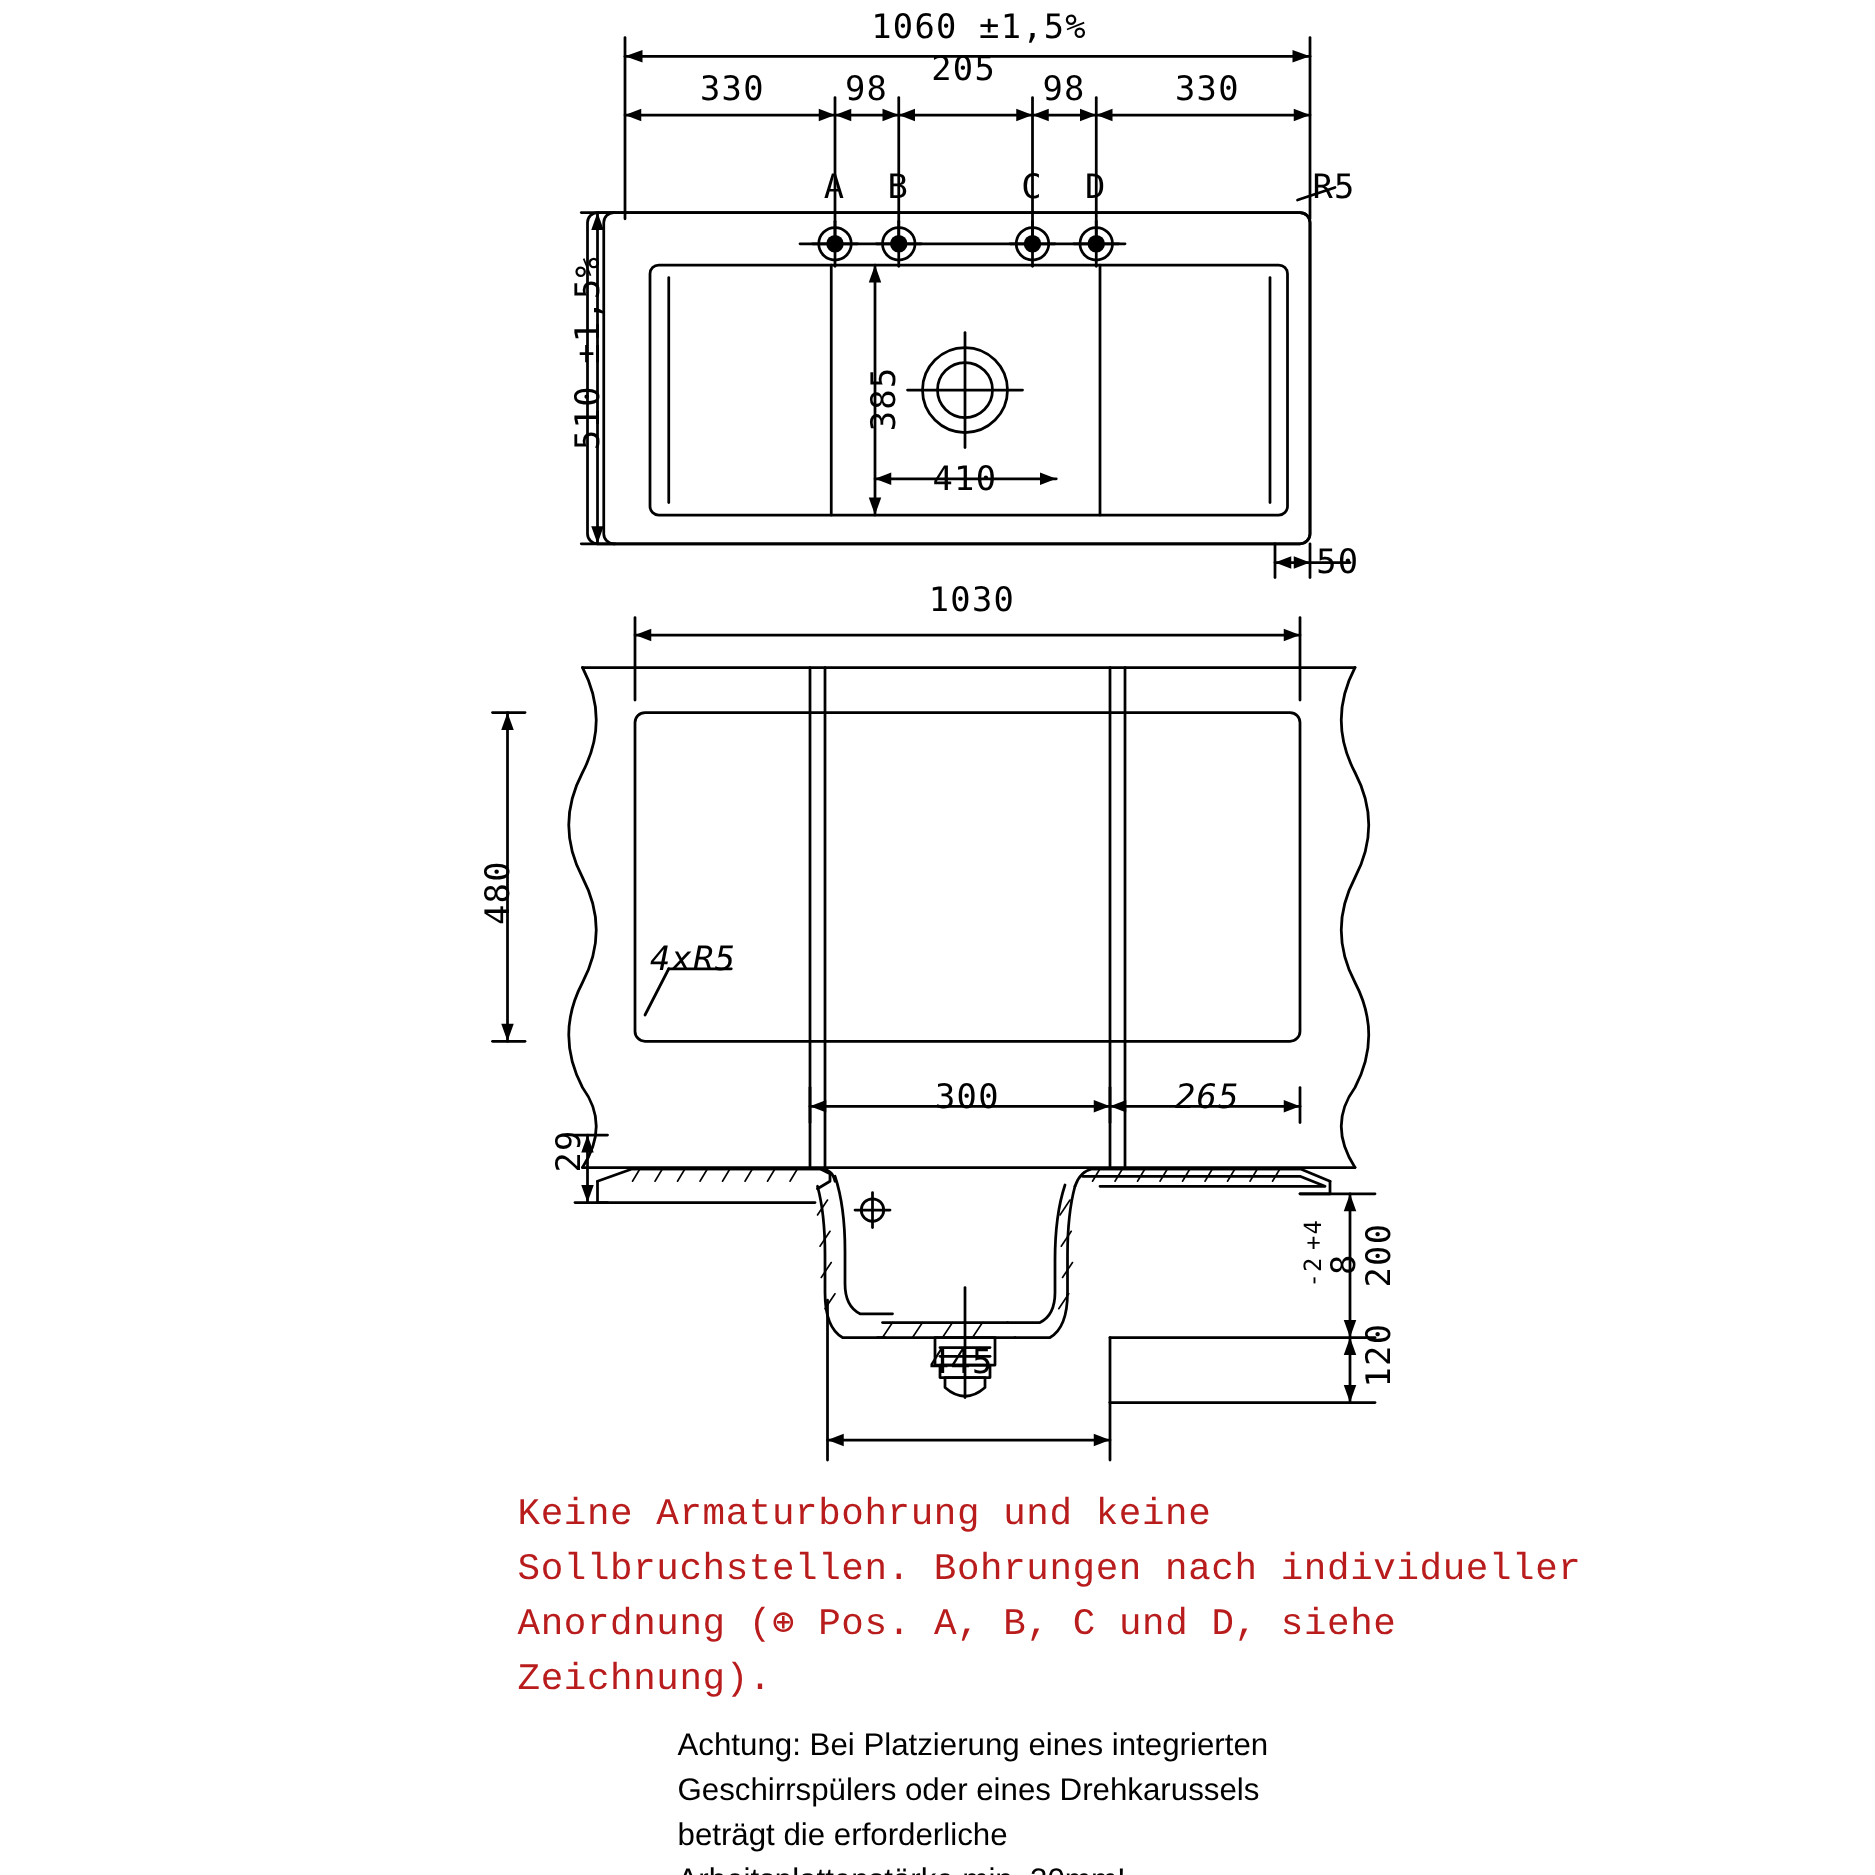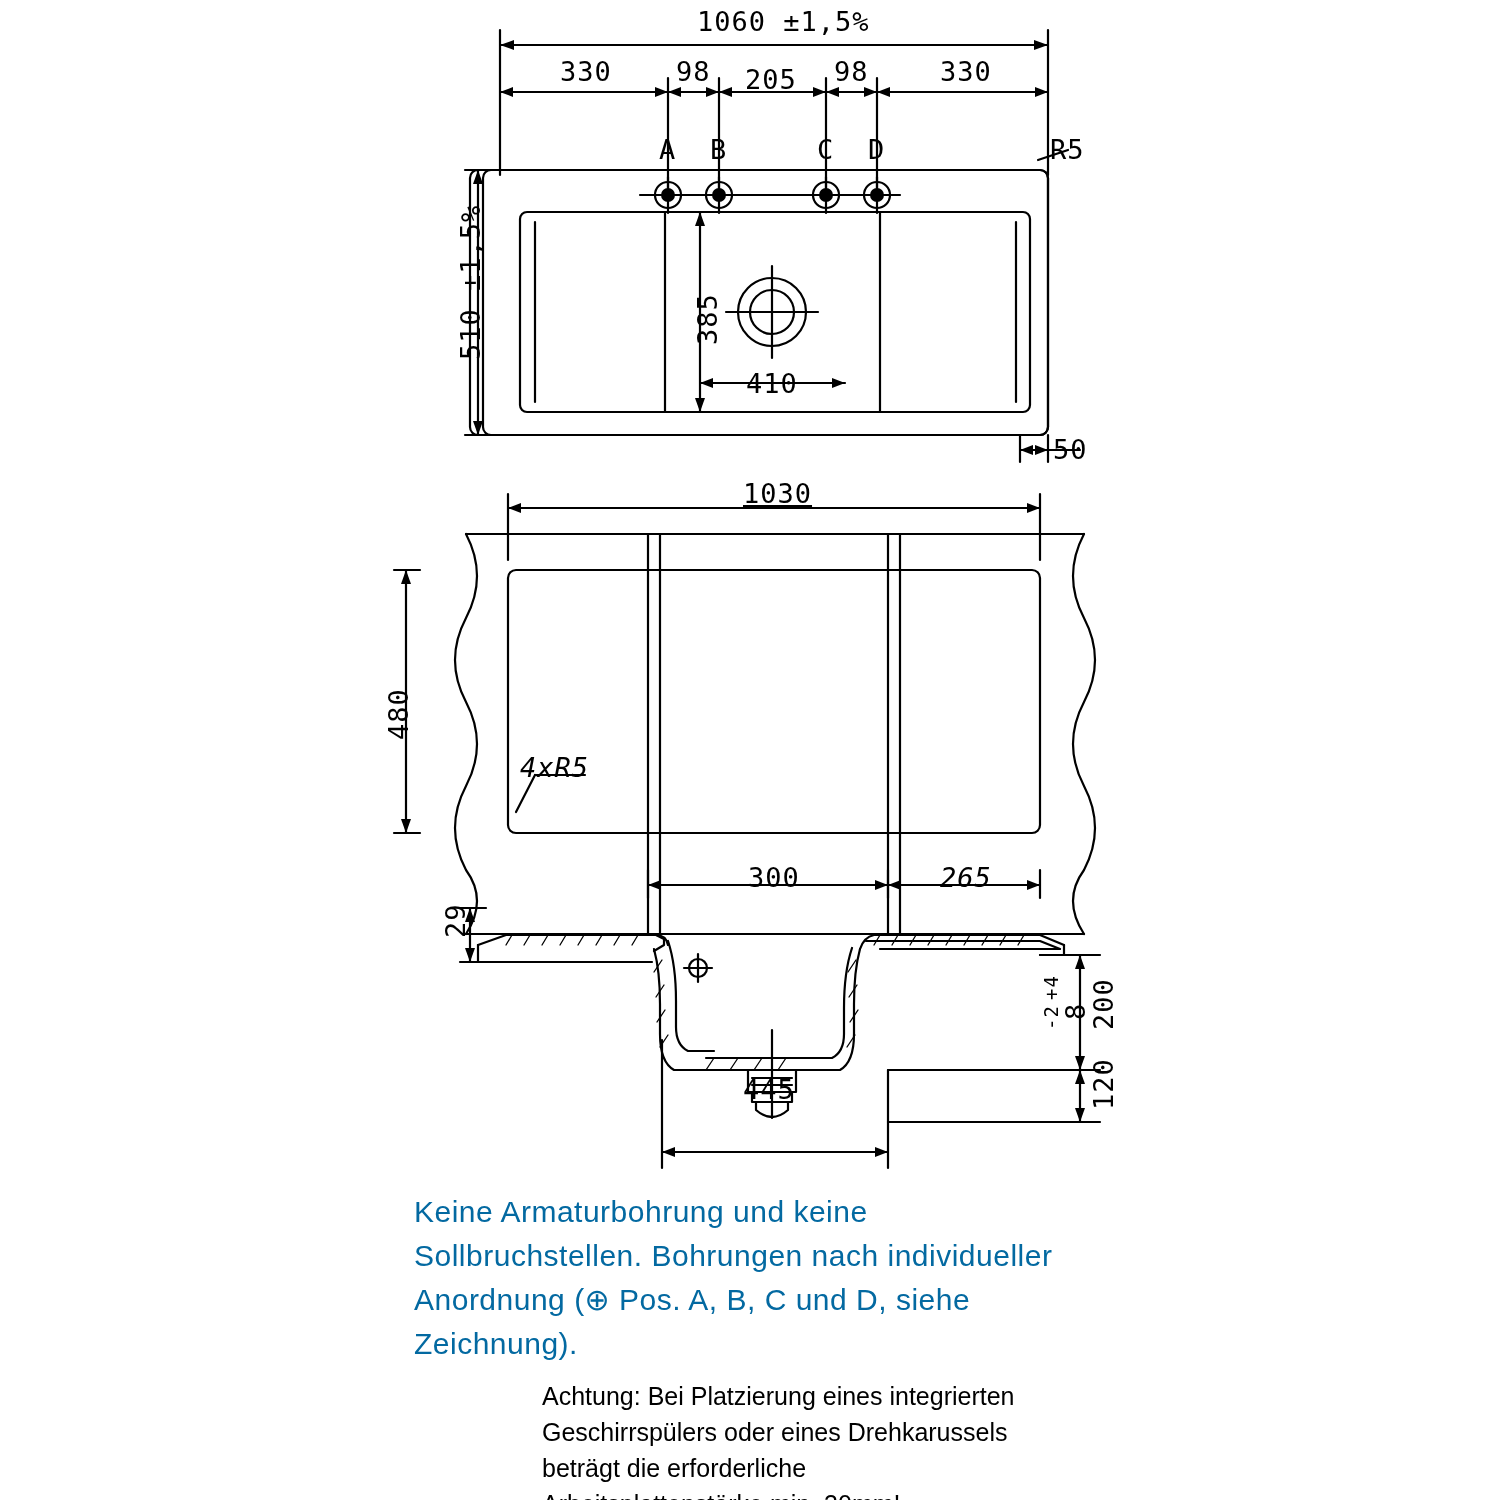--- a/index.html
+++ b/index.html
@@ -3,22 +3,22 @@
 <meta charset="utf-8">
 <style>
   html,body{margin:0;padding:0;background:#ffffff;}
   body{width:1500px;height:1500px;position:relative;overflow:hidden;
        font-family:"DejaVu Sans Mono", monospace;color:#000;}
   .stage{position:absolute;left:0;top:0;width:1500px;height:1500px;}
   svg{position:absolute;left:0;top:0;width:1500px;height:1500px;}
   .lbl{position:absolute;font-family:"DejaVu Sans Mono", monospace;
        font-size:27px;color:#000;white-space:pre;letter-spacing:1px;}
   .lbl.rot{transform:rotate(-90deg);transform-origin:left top;}
-  .note{position:absolute;font-family:Liberation Sans, sans-serif;
-        font-size:30px;line-height:44px;color:#0369a1;white-space:pre;letter-spacing:.5px;}
+  .note{position:absolute;font-family:Liberation Mono, monospace;
+        font-size:30px;line-height:44px;color:#b91c1c;white-space:pre;letter-spacing:.5px;}
   .note2{position:absolute;font-family:"Liberation Sans", sans-serif;
          font-size:25px;line-height:36px;color:#000;white-space:pre;}
   .small{font-size:19px;}
 </style>
 </head>
 <body>
 
 <div class="stage">
 
 <svg viewBox="0 0 1500 1500" xmlns="http://www.w3.org/2000/svg">
@@ -271,37 +271,37 @@
       <line x1="888" y1="1122" x2="888" y2="1168"></line>
     </g>
 
   </g>
 </svg>
 
 <div class="lbl" style="left:697px;top:6px;text-align:center;">1060 ±1,5%</div>
 
 <div class="lbl" style="left:560px;top:56px;">330</div>
 <div class="lbl" style="left:676px;top:56px;">98</div>
-<div class="lbl" style="left:745px;top:64px;">205</div>
+<div class="lbl" style="left:745px;top:40px;">205</div>
 <div class="lbl" style="left:834px;top:56px;">98</div>
 <div class="lbl" style="left:940px;top:56px;">330</div>
 
 <div class="lbl" style="left:659px;top:134px;">A</div>
 <div class="lbl" style="left:710px;top:134px;">B</div>
 <div class="lbl" style="left:817px;top:134px;">C</div>
 <div class="lbl" style="left:868px;top:134px;">D</div>
 
 <div class="lbl" style="left:1050px;top:134px;">R5</div>
 
 <div class="lbl rot" style="left:455px;top:360px;">510 ±1,5%</div>
 <div class="lbl rot" style="left:692px;top:345px;">385</div>
 <div class="lbl" style="left:746px;top:368px;text-align:center;">410</div>
 <div class="lbl" style="left:1053px;top:434px;">50</div>
 
-<div class="lbl" style="left:743px;top:478px;text-decoration:underline;">1030</div>
+<div class="lbl" style="left:743px;top:465px;">1030</div>
 <div class="lbl rot" style="left:383px;top:740px;">480</div>
 <div class="lbl" style="left:520px;top:752px;font-style:italic;">4xR5</div>
 <div class="lbl" style="left:748px;top:862px;">300</div>
 <div class="lbl" style="left:940px;top:862px;font-style:italic;">265</div>
 
 <div class="lbl rot" style="left:440px;top:938px;">29</div>
 <div class="lbl rot" style="left:1088px;top:1030px;">200</div>
 <div class="lbl rot small" style="left:1040px;top:1000px;">+4</div>
 <div class="lbl rot small" style="left:1040px;top:1030px;">-2</div>
 <div class="lbl rot" style="left:1060px;top:1020px;">8</div>

